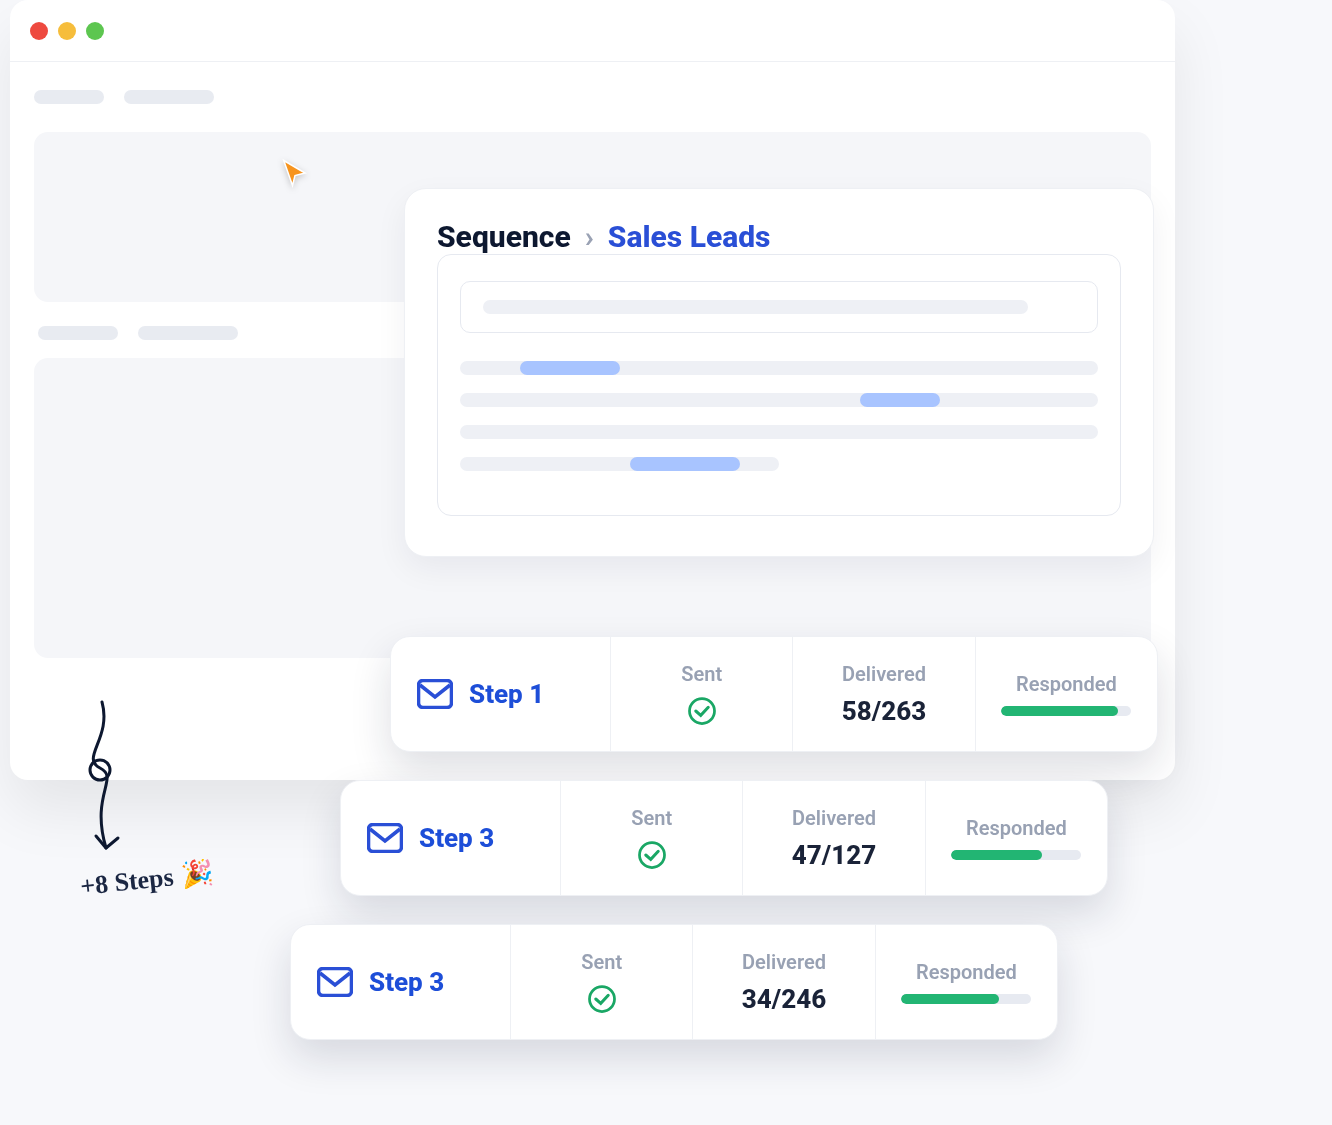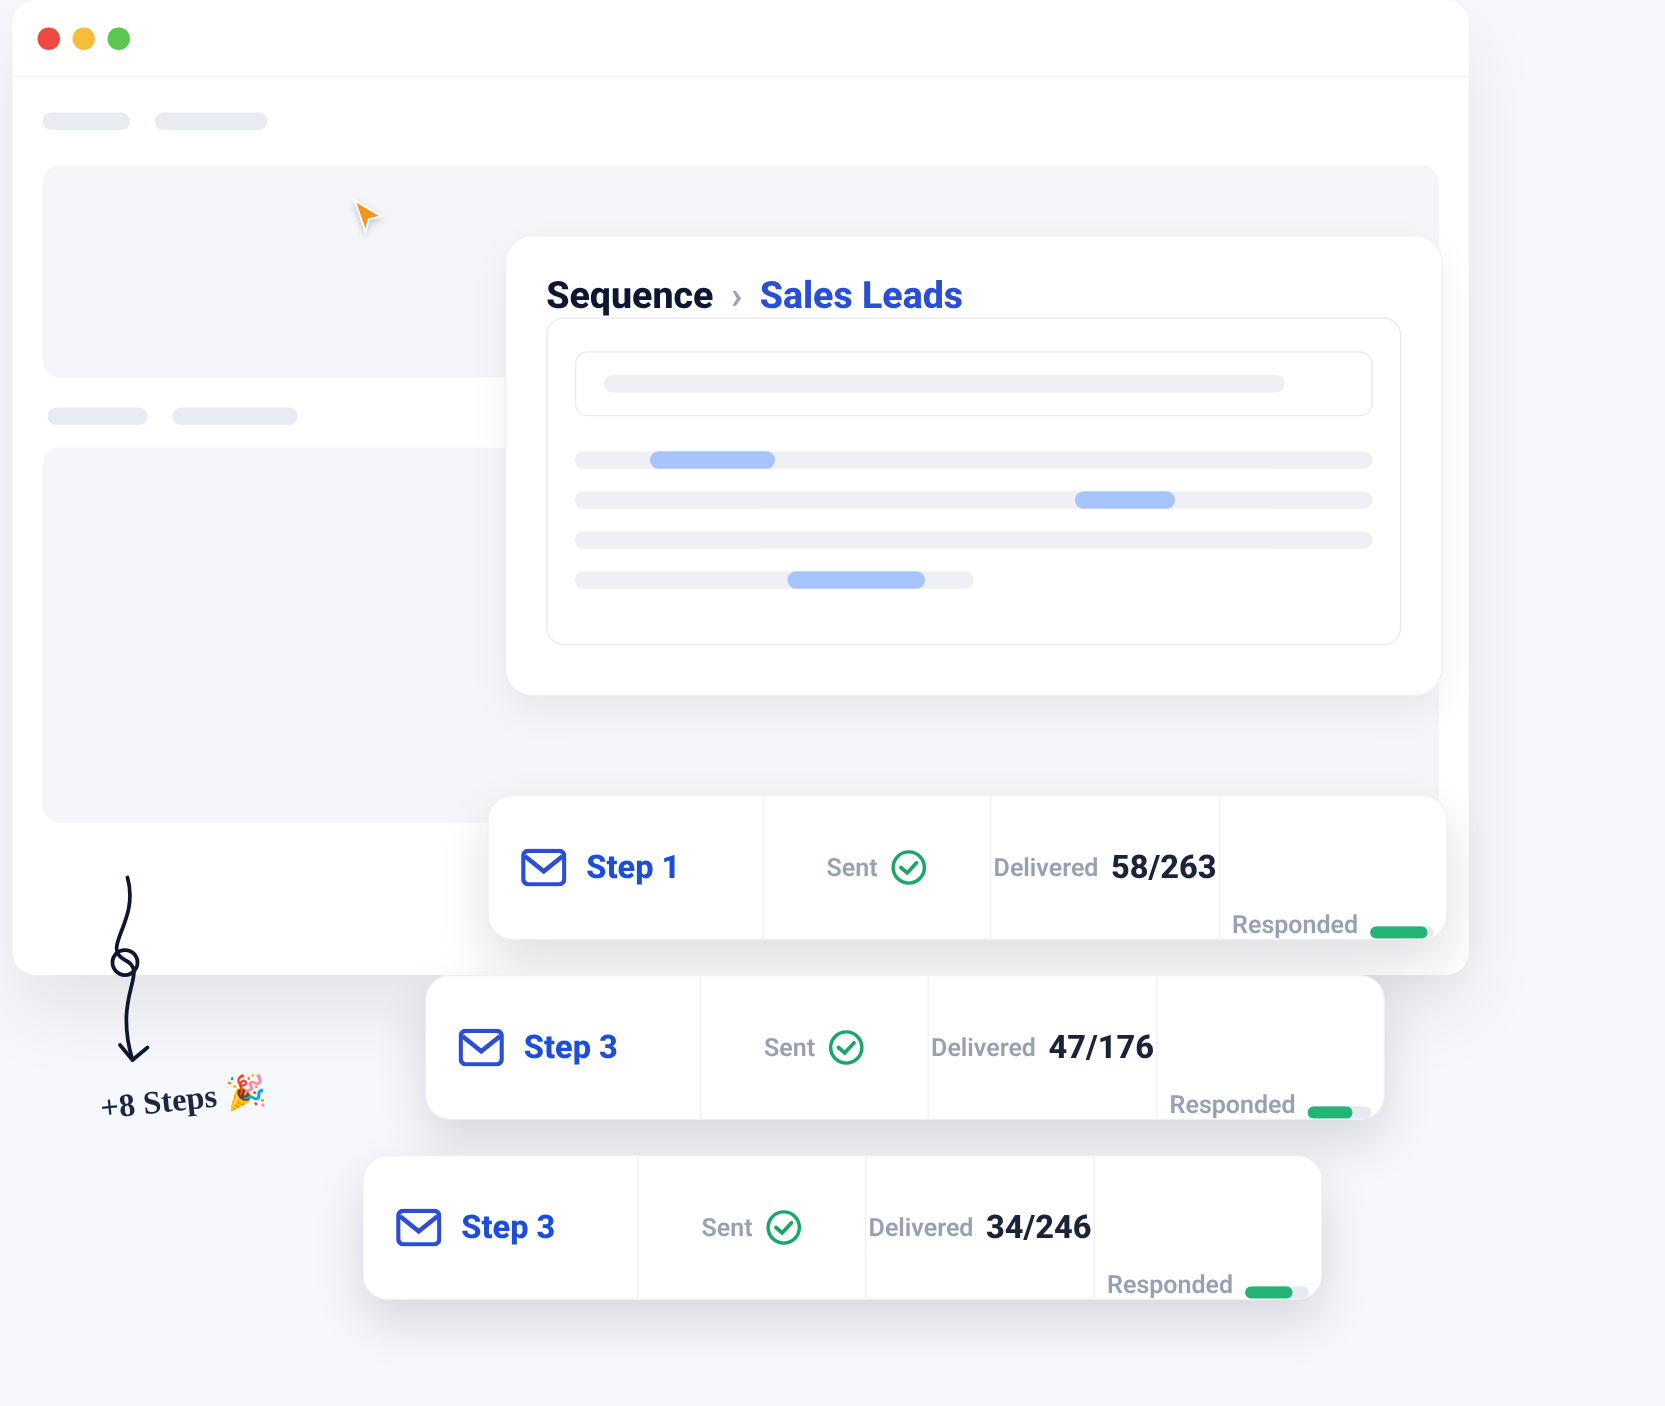--- a/index.html
+++ b/index.html
@@ -116,27 +116,27 @@
   .step-left{
     display:flex; align-items:center; gap:16px;
     padding:0 26px;
     border-right:1px solid #eef0f4;
     min-width:220px;
   }
   .mail-icon svg { display:block; }
   .step-title { font-size:26px; font-weight:800; color:#1d4ed8; }
   .metric {
     flex:1;
-    display:flex; flex-direction:row; align-items:center; justify-content:center;
+    display:flex; flex-direction:column; align-items:center; justify-content:center;
     gap:10px;
     border-right:1px solid #eef0f4;
     padding:0 10px;
     min-width:0;
   }
-  .metric:last-child{ border-right:none;align-items:flex-end; }
+  .metric:last-child{ border-right:none; }
   .metric-label { color:#98a1b3; font-size:20px; font-weight:600; }
   .metric-value { color:#1a2338; font-size:26px; font-weight:800; }
   .check svg{ display:block; }
   .progress {
     width:130px; height:10px; background:#e7eaf1; border-radius:6px; overflow:hidden;
   }
   .progress .fill{ height:100%; background:#22b573; border-radius:6px; }
 
   .step-card.s2 { transform: translateX(-50px); }
   .step-card.s3 { transform: translateX(-100px); }
@@ -261,21 +261,21 @@
       <span class="metric-label">Sent</span>
       <span class="check">
         <svg width="30" height="30" viewBox="0 0 24 24">
             <circle cx="12" cy="12" r="10" fill="none" stroke="#1aa765" stroke-width="2.2"></circle>
             <path d="M7 12 L11 15.5 L17 9" fill="none" stroke="#1aa765" stroke-width="2.4" stroke-linecap="round"></path>
           </svg>
       </span>
     </div>
     <div class="metric">
       <span class="metric-label">Delivered</span>
-      <span class="metric-value">47/176</span>
+      <span class="metric-value">47/127</span>
     </div>
     <div class="metric">
       <span class="metric-label">Responded</span>
       <div class="progress">
           <div class="fill" style="width: 70%;"></div>
         </div>
     </div>
   </div>
 
   <div class="step-card s3">

